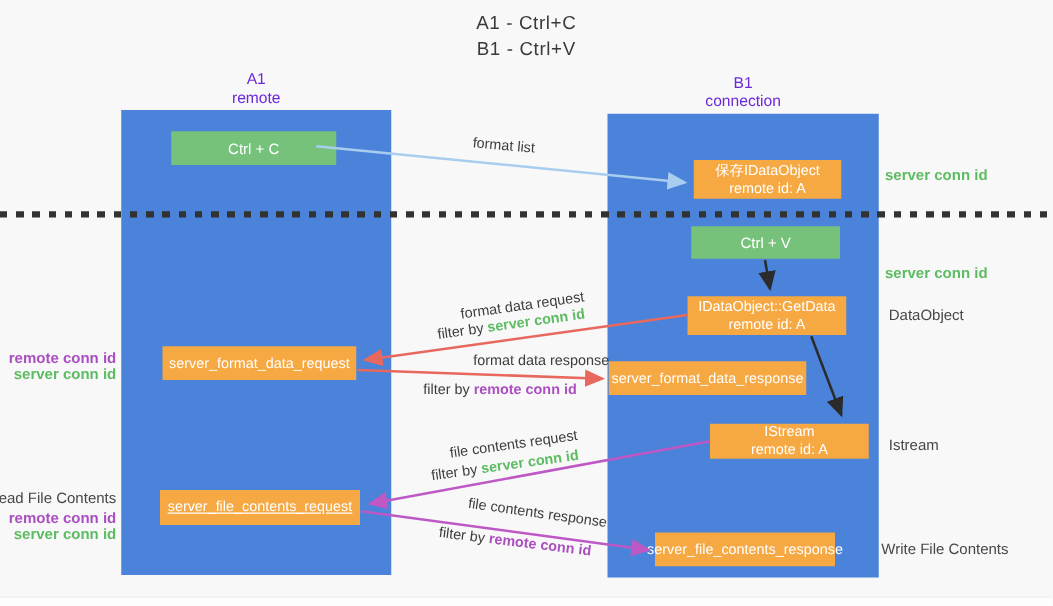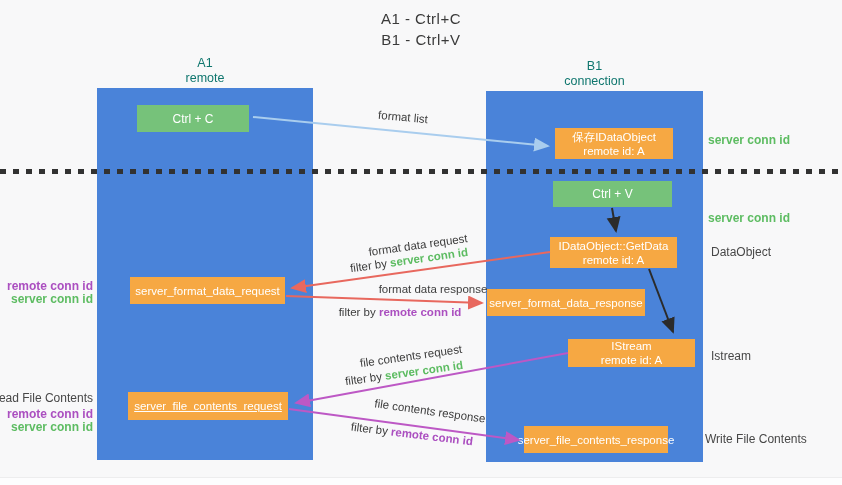--- a/index.html
+++ b/index.html
@@ -8,21 +8,21 @@
     background:#f8f8f9;
     font-family:"Liberation Sans","DejaVu Sans",sans-serif;
     color:#3d3d3d;
   }
   .abs{position:absolute;}
   .title{
     width:842px;top:8px;text-align:center;
     font-size:15px;line-height:21px;color:#3a3a3a;letter-spacing:.5px;
   }
   .col-header{
-    text-align:center;font-size:12.5px;line-height:15px;color:#0f766e;
+    text-align:center;font-size:12.5px;line-height:15px;color:#6d28d9;
   }
   .lifeline{
     background:#4a83d9;
   }
   .sepline{
     left:0;top:169px;width:842px;height:5px;
     background:repeating-linear-gradient(90deg,#323232 0 6px,transparent 6px 13px);
   }
   .node{
     display:flex;align-items:center;justify-content:center;
@@ -60,21 +60,21 @@
 <div class="abs col-header" style="left:486px;top:59px;width:217px;">
   <div>B1</div>
   <div>connection</div>
 </div>
 
 <div class="abs lifeline" style="left:97px;top:88px;width:216px;height:372px;"></div>
 <div class="abs lifeline" style="left:486px;top:91px;width:217px;height:371px;"></div>
 
 <div class="abs sepline"></div>
 
-<div class="abs node green" style="left:137px;top:105px;width:112px;height:27px;">
+<div class="abs node green" style="left:137px;top:105px;width:132px;height:27px;">
   <span>Ctrl + C</span>
 </div>
 
 <div class="abs node orange two-line" style="left:555px;top:128px;width:118px;height:31px;">
   <span>保存IDataObject</span>
   <span>remote id: A</span>
 </div>
 
 <div class="abs node green" style="left:553px;top:181px;width:119px;height:26px;">
   <span>Ctrl + V</span>

